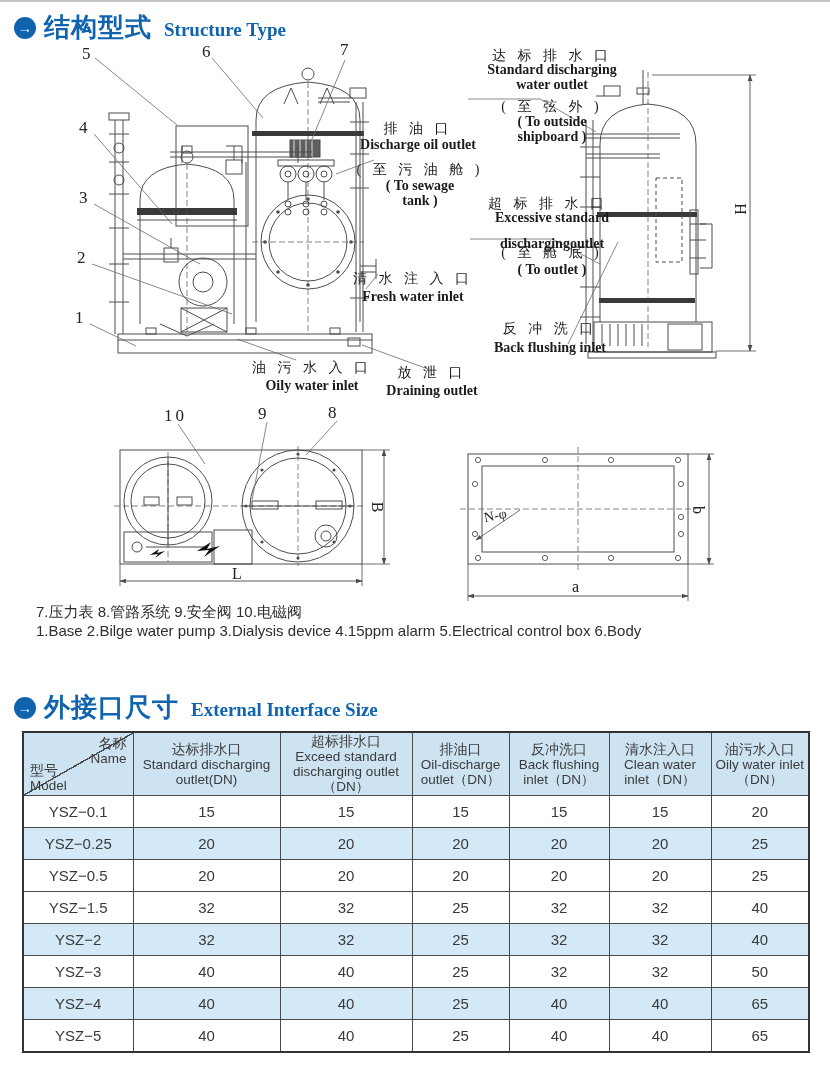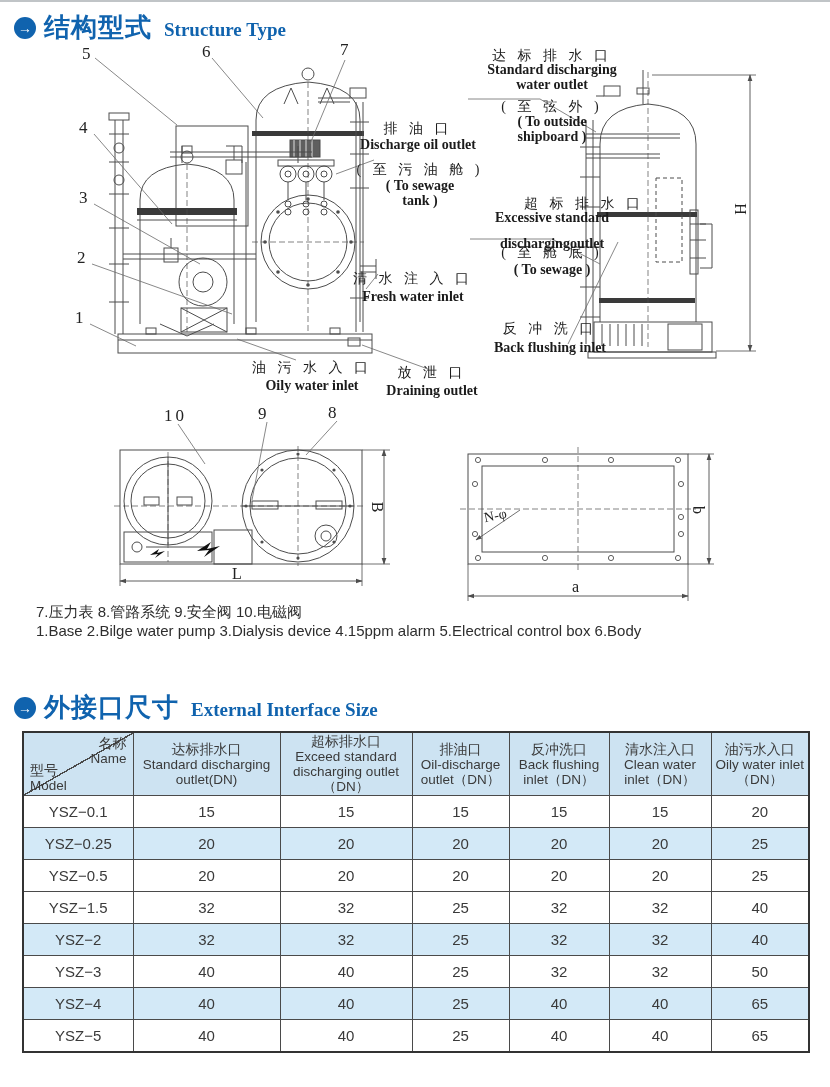--- a/index.html
+++ b/index.html
@@ -309,25 +309,25 @@
   <div class="lbl" style="left:552px;top:95px;"><span class="lzh">( 至 弦 外 )</span></div>
   <div class="lbl len" style="left:552px;top:113px;">( To outside</div>
   <div class="lbl len" style="left:552px;top:128px;">shipboard )</div>
 
   <div class="lbl" style="left:418px;top:117px;"><span class="lzh">排  油  口</span></div>
   <div class="lbl len" style="left:418px;top:136px;">Discharge oil outlet</div>
   <div class="lbl" style="left:420px;top:158px;"><span class="lzh">( 至 污 油 舱 )</span></div>
   <div class="lbl len" style="left:420px;top:177px;">( To sewage</div>
   <div class="lbl len" style="left:420px;top:192px;">tank )</div>
 
-  <div class="lbl" style="left:584px;top:192px;"><span class="lzh">超 标 排 水 口</span></div>
+  <div class="lbl" style="left:548px;top:192px;"><span class="lzh">超 标 排 水 口</span></div>
   <div class="lbl len" style="left:552px;top:209px;">Excessive standard</div>
   <div class="lbl len" style="left:552px;top:223px;margin-top:12px;">dischargingoutlet</div>
   <div class="lbl" style="left:552px;top:241px;"><span class="lzh">( 至 舱 底 )</span></div>
-  <div class="lbl len" style="left:552px;top:261px;">( To  sewage )</div>
+  <div class="lbl len" style="left:552px;top:261px;">( To  outlet )</div>
 
   <div class="lbl" style="left:413px;top:267px;"><span class="lzh">清 水 注 入 口</span></div>
   <div class="lbl len" style="left:413px;top:288px;">Fresh water inlet</div>
 
   <div class="lbl" style="left:550px;top:317px;"><span class="lzh">反 冲 洗 口</span></div>
   <div class="lbl len" style="left:550px;top:339px;">Back flushing inlet</div>
 
   <div class="lbl" style="left:312px;top:356px;"><span class="lzh">油 污 水 入 口</span></div>
   <div class="lbl len" style="left:312px;top:377px;">Oily water inlet</div>
 

